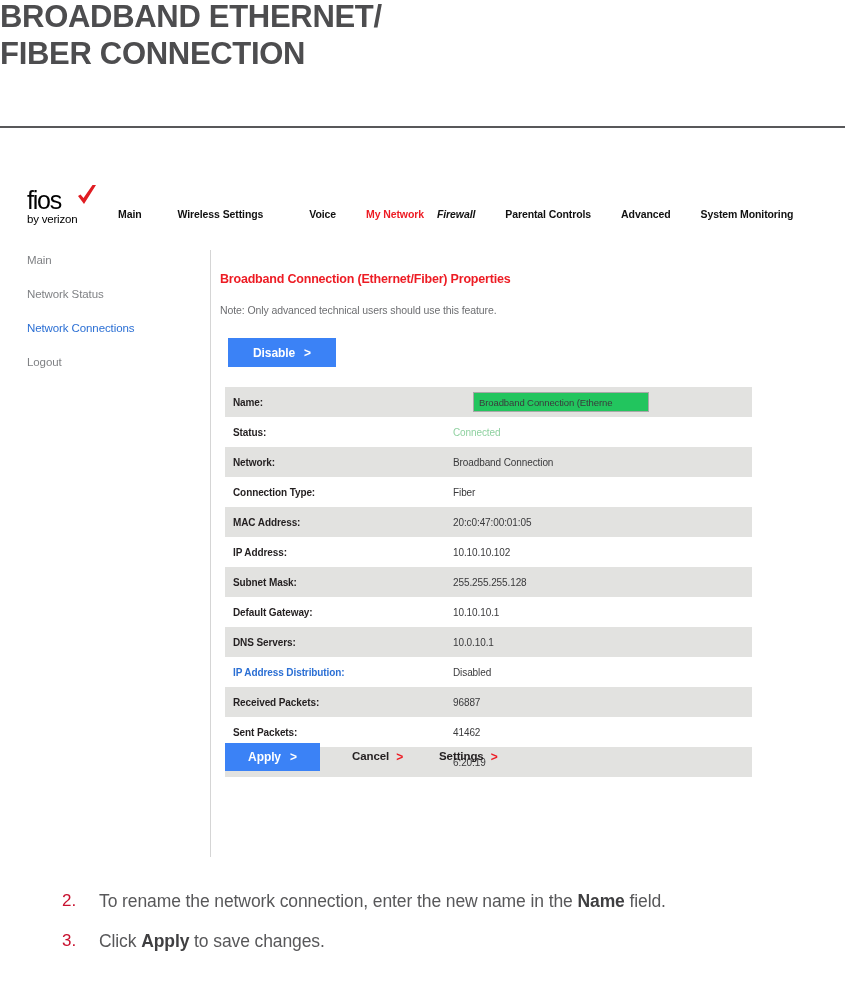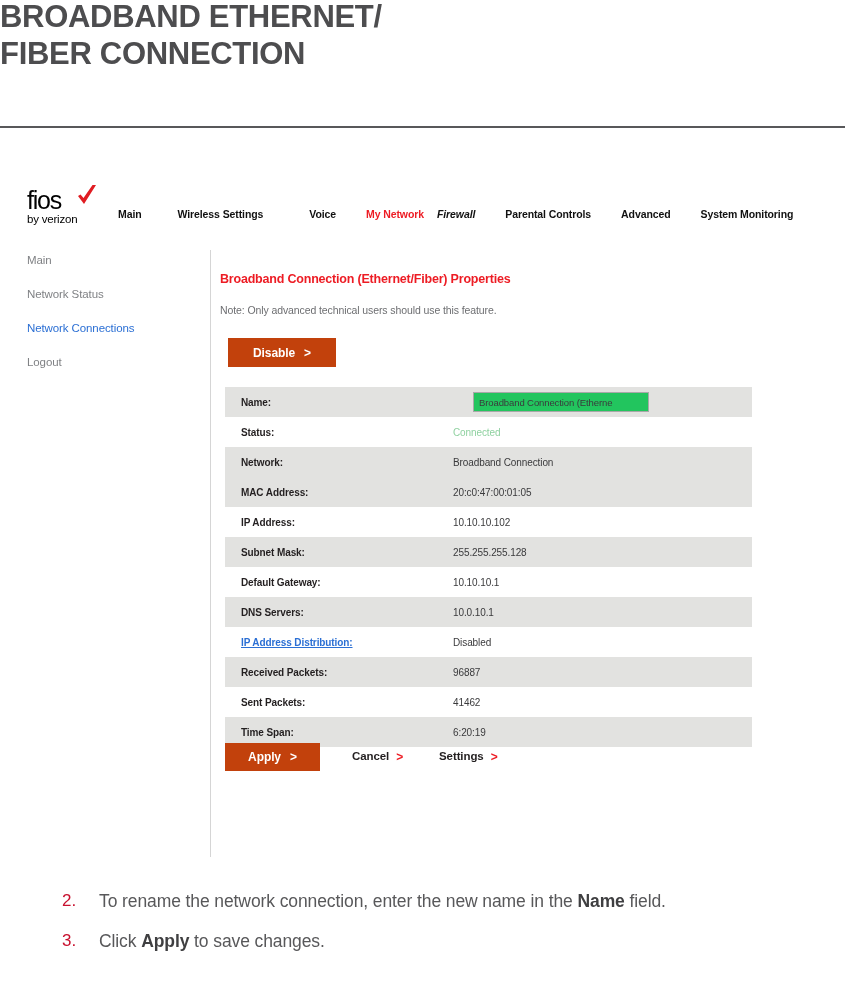--- a/index.html
+++ b/index.html
@@ -159,21 +159,21 @@
   #panel-note {
     position: absolute;
     left: 0px;
     top: 68px;
     font-size: 10.5px;
     color: #6d6e71;
     letter-spacing: -0.1px;
   }
 
   .btn-red {
-    background: #c2410c;
+    background: #3b82f6;
     color: #ffffff;
     font-size: 12px;
     font-weight: bold;
     border: none;
     letter-spacing: -0.1px;
     display: inline-flex;
     align-items: center;
     justify-content: center;
     gap: 9px;
     cursor: pointer;
@@ -198,28 +198,28 @@
   }
   .prop-row {
     height: 30px;
     display: flex;
     align-items: center;
     position: relative;
   }
   .prop-row.shaded { background: #e2e2e0; }
   .prop-label {
     width: 228px;
-    padding-left: 16px;
+    padding-left: 8px;
     box-sizing: border-box;
     font-size: 10px;
     font-weight: bold;
     color: #231f20;
     letter-spacing: -0.1px;
   }
-  .prop-label.link { color: #2b6fd4; cursor: pointer; text-decoration: underline; }
+  .prop-label.link { color: #2b6fd4; cursor: pointer; }
   .prop-value {
     font-size: 10px;
     color: #3a3a3c;
     letter-spacing: -0.1px;
   }
   .prop-value.status-ok { color: #8fd1a0; }
   #name-input {
     width: 176px;
     height: 20px;
     border: 1px solid #a8a8a8;
@@ -341,20 +341,24 @@
             <input type="text" id="name-input" value="Broadband Connection (Etherne" style="margin-left: 20px;">
           </div>
           <div class="prop-row">
             <div class="prop-label">Status:</div>
             <div class="prop-value status-ok">Connected</div>
           </div>
           <div class="prop-row shaded">
             <div class="prop-label">Network:</div>
             <div class="prop-value">Broadband Connection</div>
           </div>
+          <div class="prop-row">
+            <div class="prop-label">Connection Type:</div>
+            <div class="prop-value">Fiber</div>
+          </div>
           <div class="prop-row shaded">
             <div class="prop-label">MAC Address:</div>
             <div class="prop-value">20:c0:47:00:01:05</div>
           </div>
           <div class="prop-row">
             <div class="prop-label">IP Address:</div>
             <div class="prop-value">10.10.10.102</div>
           </div>
           <div class="prop-row shaded">
             <div class="prop-label">Subnet Mask:</div>

